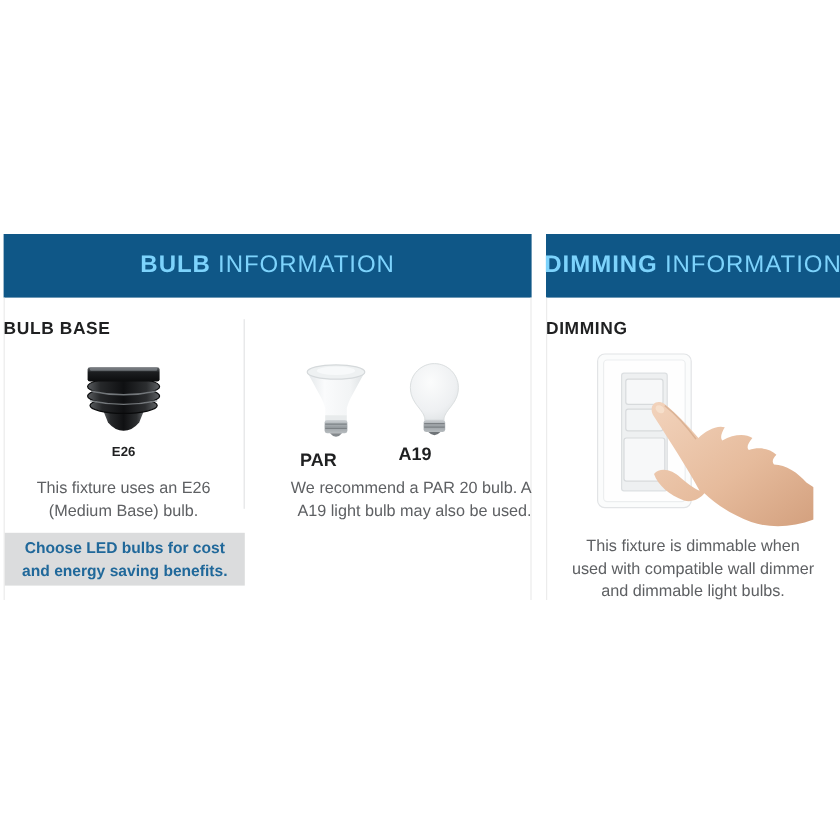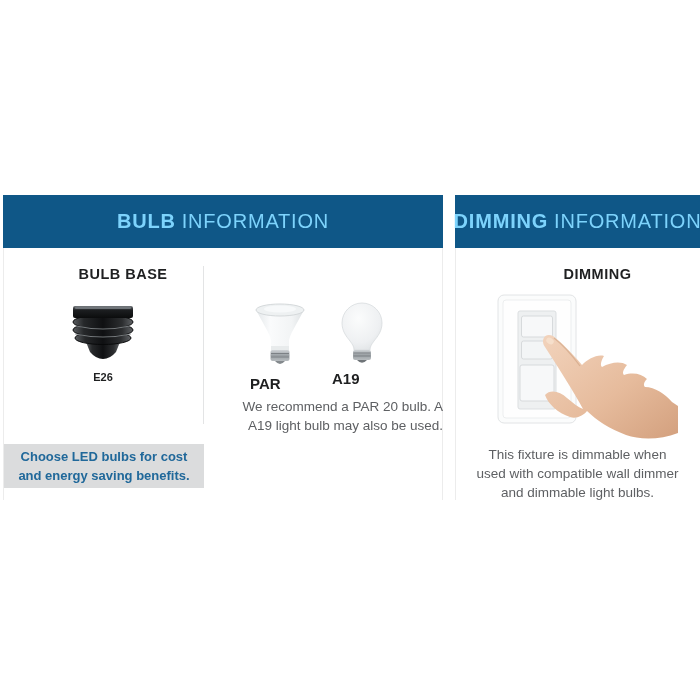--- a/index.html
+++ b/index.html
@@ -13,23 +13,22 @@
     font-size:20px;letter-spacing:0.8px;
   }
   .hdr-left{left:3px;width:440px;}
   .hdr-right{left:455px;width:245px;}
   .hdr .b{font-weight:bold;}
   .panel-body{position:absolute;top:248px;height:252px;box-sizing:border-box;}
   .pb-left{left:3px;width:440px;border-left:1px solid #ececec;border-right:1px solid #ececec;}
   .pb-right{left:455px;width:245px;border-left:1px solid #ececec;}
   .col-divider{position:absolute;left:203px;top:266px;width:1px;height:158px;background:#e3e4e5;}
   .colhead{
-    position:absolute;text-align:center;font-size:14.5px;font-weight:bold;color:#1f2021;
+    position:absolute;font-size:14.5px;font-weight:bold;color:#1f2021;
     letter-spacing:0.5px;
-    padding-left:20px;
   }
   .biglabel{position:absolute;text-align:center;font-size:11px;font-weight:bold;color:#1f2021;}
   .smalllabel{position:absolute;text-align:left;font-size:15px;font-weight:bold;color:#1f2021;}
   .para{
     position:absolute;text-align:center;font-size:13.5px;line-height:19px;color:#5E6063;
     white-space:pre-line;
   }
   .tip{
     position:absolute;left:4px;top:444px;width:200px;height:44px;background:#DBDCDD;
     display:flex;align-items:center;justify-content:center;text-align:center;
@@ -71,20 +70,22 @@
     <ellipse cx="37" cy="28" rx="30" ry="7" fill="url(#e26m)" stroke="#08090a" stroke-width="1"></ellipse>
     <ellipse cx="37" cy="20" rx="30" ry="7" fill="url(#e26m)" stroke="#08090a" stroke-width="1"></ellipse>
     <path d="M10,24 Q37,30 64,24" stroke="#8d9296" fill="none" stroke-width="1.2" opacity="0.8"></path>
     <path d="M9,32 Q37,38 65,32" stroke="#8d9296" fill="none" stroke-width="1.2" opacity="0.8"></path>
     <rect x="7" y="4" width="60" height="12" rx="2" fill="url(#e26t)"></rect>
     <rect x="9" y="4.5" width="56" height="2.5" rx="1" fill="#7b8084" opacity="0.8"></rect>
   </svg>
 
   <div class="biglabel" style="left:3px;top:371px;width:200px;">E26</div>
 
+  <div class="para" style="left:3px;top:397px;width:200px;">This fixture uses an E26
+(Medium Base) bulb.</div>
 
   <div class="tip">Choose LED bulbs for cost
 and energy saving benefits.</div>
 
 
   <svg class="img" style="left:254px;top:302px;" width="52" height="68" viewBox="0 0 52 68">
     <defs>
       <linearGradient id="parb" x1="0" y1="0" x2="1" y2="0">
         <stop offset="0" stop-color="#e3e7e9"></stop>
           <stop offset="0.3" stop-color="#fafbfc"></stop>

